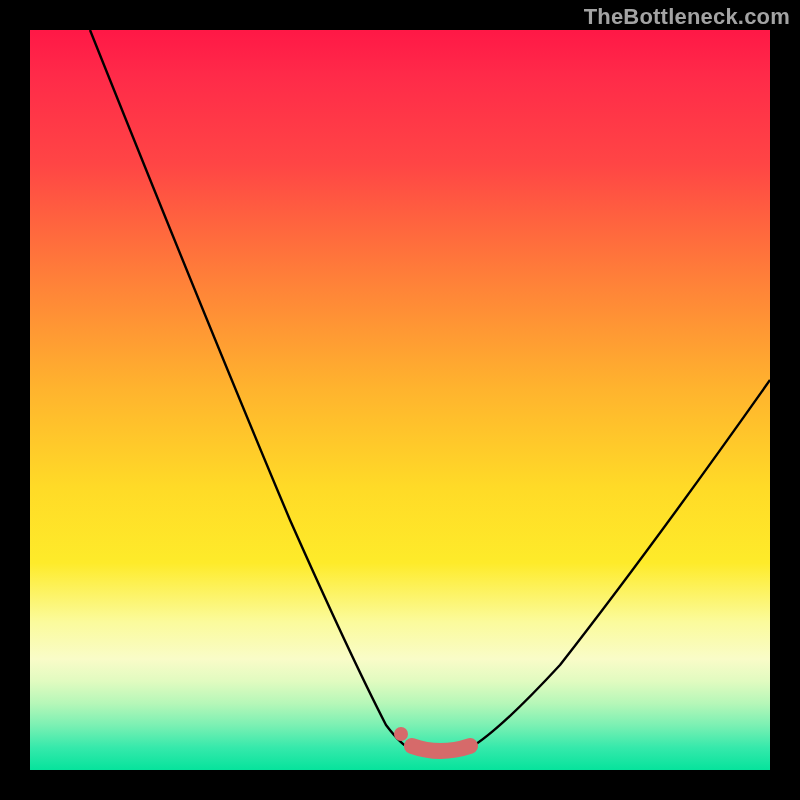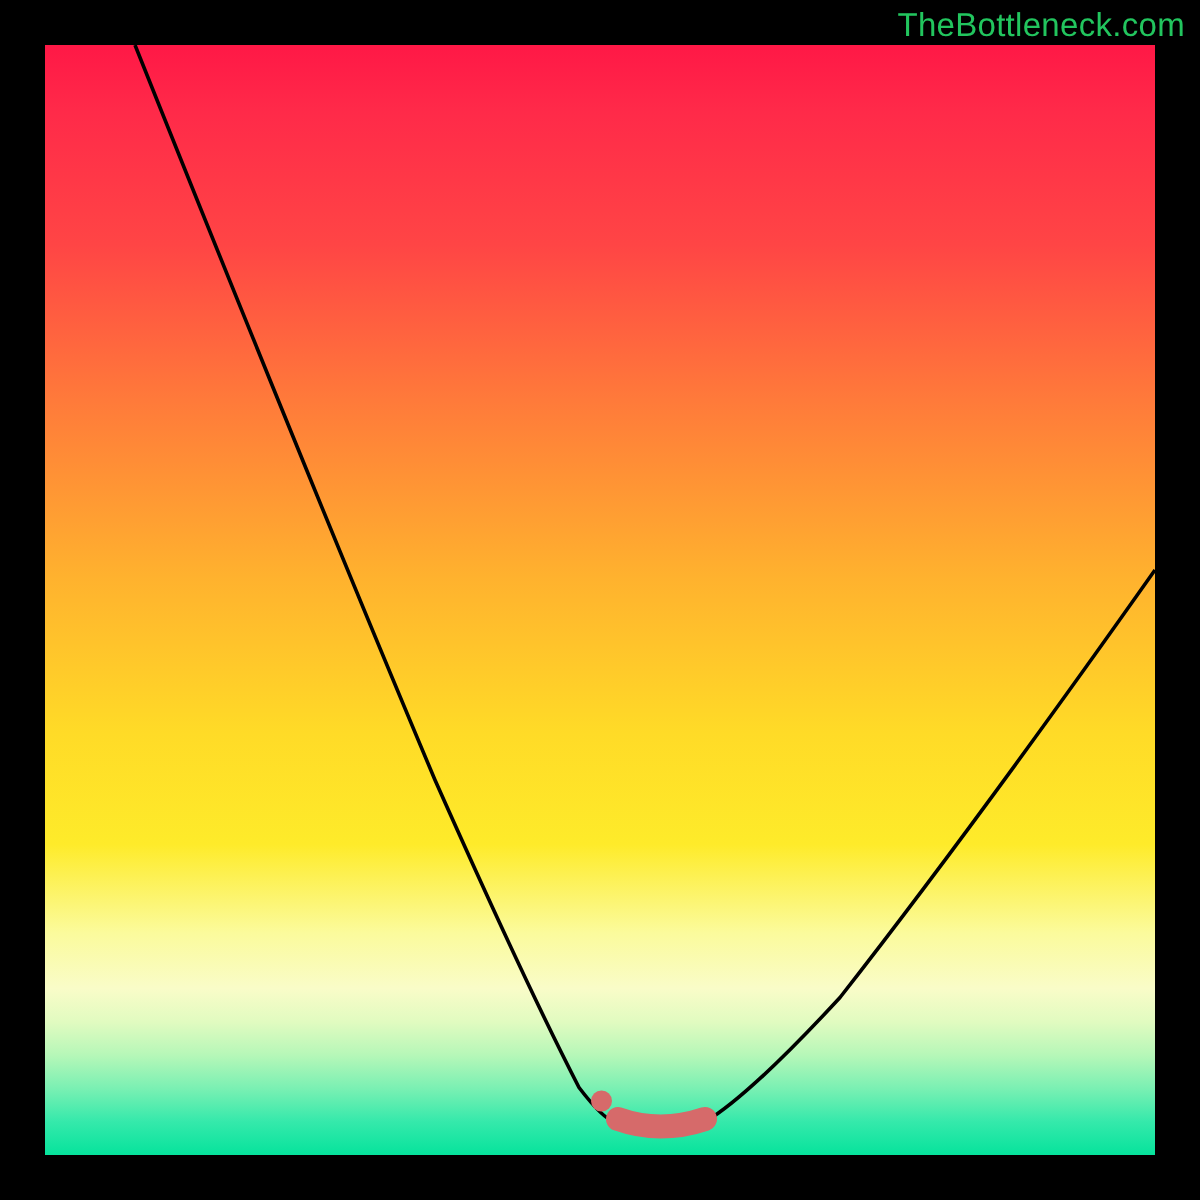--- a/index.html
+++ b/index.html
@@ -42,24 +42,24 @@
       #b6f7b8 91%,
       #7af0b3 94%,
       #35e9ab 97%,
       #06e39c 100%
     );
   }
   .watermark {
     position: absolute;
     top: 4px;
     right: 10px;
-    color: #22c55e;
+    color: #a3a3a3;
     font-size: 22px;
     letter-spacing: 0.2px;
-    font-weight: 400;
+    font-weight: 700;
     user-select: none;
   }
   svg.curve {
     position: absolute;
     inset: 0;
   }
 </style>
 </head>
 <body>
 

